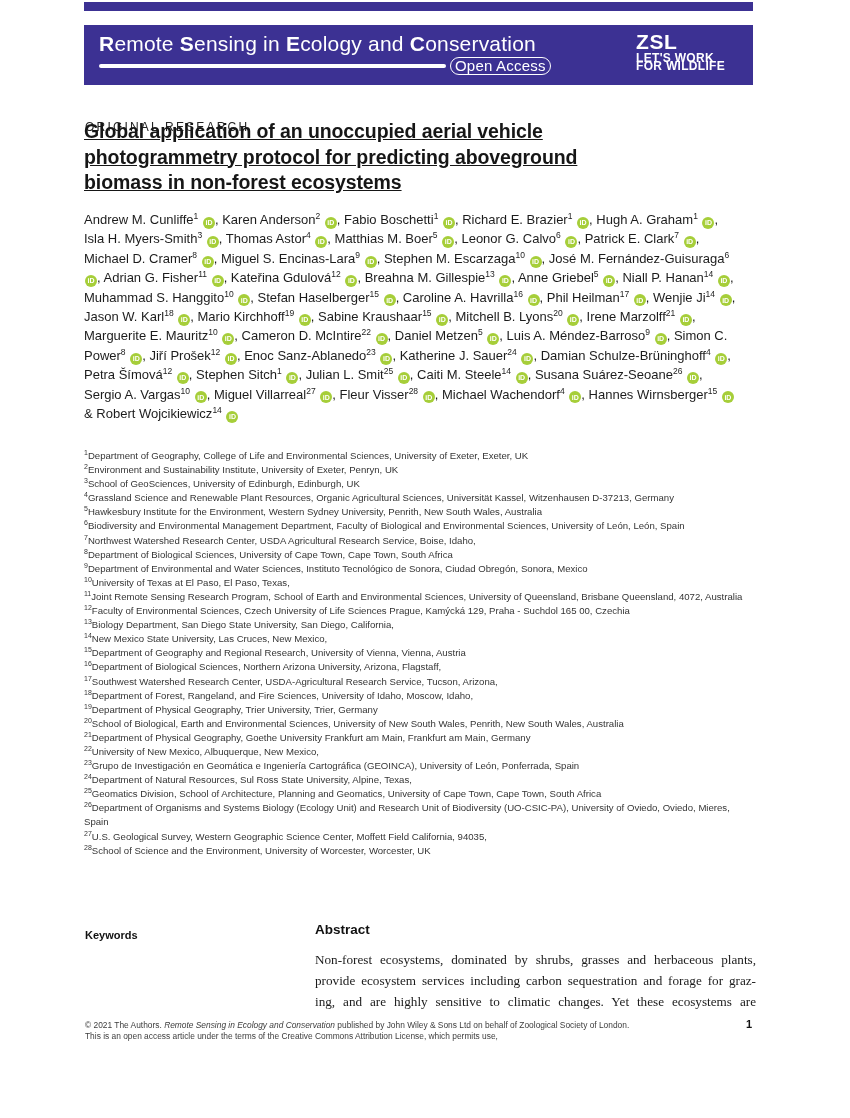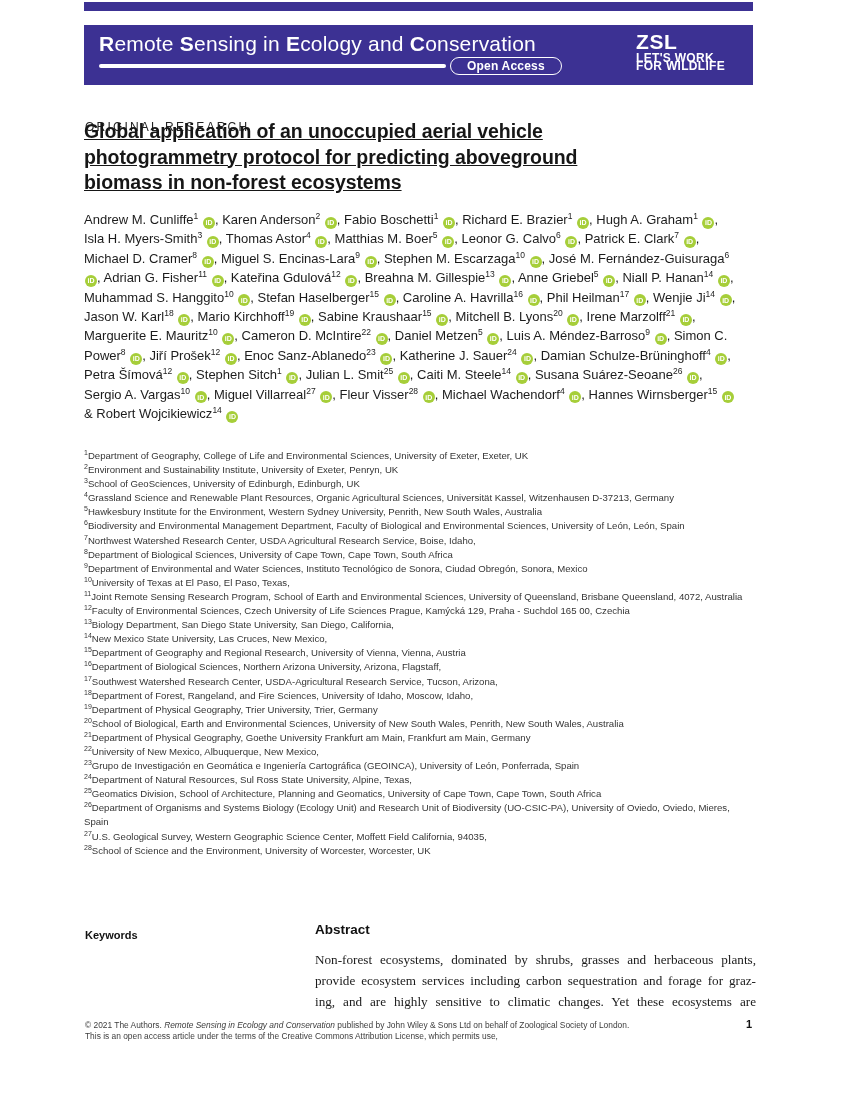--- a/index.html
+++ b/index.html
@@ -5,21 +5,21 @@
   html,body{margin:0;padding:0;}
   body{
     width:850px;height:1118px;position:relative;background:#ffffff;
     font-family:"Liberation Sans", sans-serif;color:#1c1c1c;overflow:hidden;
   }
   .topbar{position:absolute;left:84px;top:2px;width:669px;height:9px;background:#3c3193;}
   .banner{position:absolute;left:84px;top:25px;width:669px;height:60px;background:#3c3193;color:#fff;}
   .banner-title{position:absolute;left:15px;top:7px;font-size:21px;font-weight:400;letter-spacing:0.2px;white-space:nowrap;}
   .banner-title b{font-weight:700;}
   .banner-rule{position:absolute;left:15px;top:39px;width:347px;height:4px;background:#fff;border-radius:2px;}
-  .oa-pill{position:absolute;left:366px;top:32px;height:16px;line-height:16px;border:1.5px solid #fff;border-radius:10px;padding:0 16px;font-size:12px;font-weight:700;letter-spacing:0.2px;}
+  .oa-pill{position:absolute;left:366px;top:32px;height:16px;line-height:16px;border:1.5px solid #fff;border-radius:10px;padding:0 4px;font-size:15px;font-weight:400;letter-spacing:0.2px;}
   .zsl{position:absolute;right:28px;top:6px;text-align:left;line-height:1;}
   .zsl-main{font-size:21px;font-weight:700;letter-spacing:0.5px;}
   .zsl-tag{font-size:12px;font-weight:700;letter-spacing:0.3px;margin-top:2px;line-height:8px;}
   .section-label{position:absolute;left:85px;top:96px;font-size:12px;letter-spacing:2.2px;color:#222;margin-top:24px;}
   .paper-title{position:absolute;left:84px;top:119px;width:575px;font-size:19.5px;line-height:25.5px;font-weight:700;color:#161616;letter-spacing:-0.1px;text-decoration:underline;}
   .authors{position:absolute;left:84px;top:210px;width:656px;font-size:13px;line-height:19.4px;color:#1c1c1c;}
   .authors sup{font-size:8.5px;line-height:0;}
   .orcid{display:inline-flex;width:12px;height:12px;border-radius:50%;background:#A6CE39;color:#fff;
     font-size:7px;font-weight:700;align-items:center;justify-content:center;vertical-align:-1px;margin-left:1px;}
   .affils{position:absolute;left:84px;top:449px;width:673px;font-size:9.6px;line-height:14.1px;color:#353535;}

